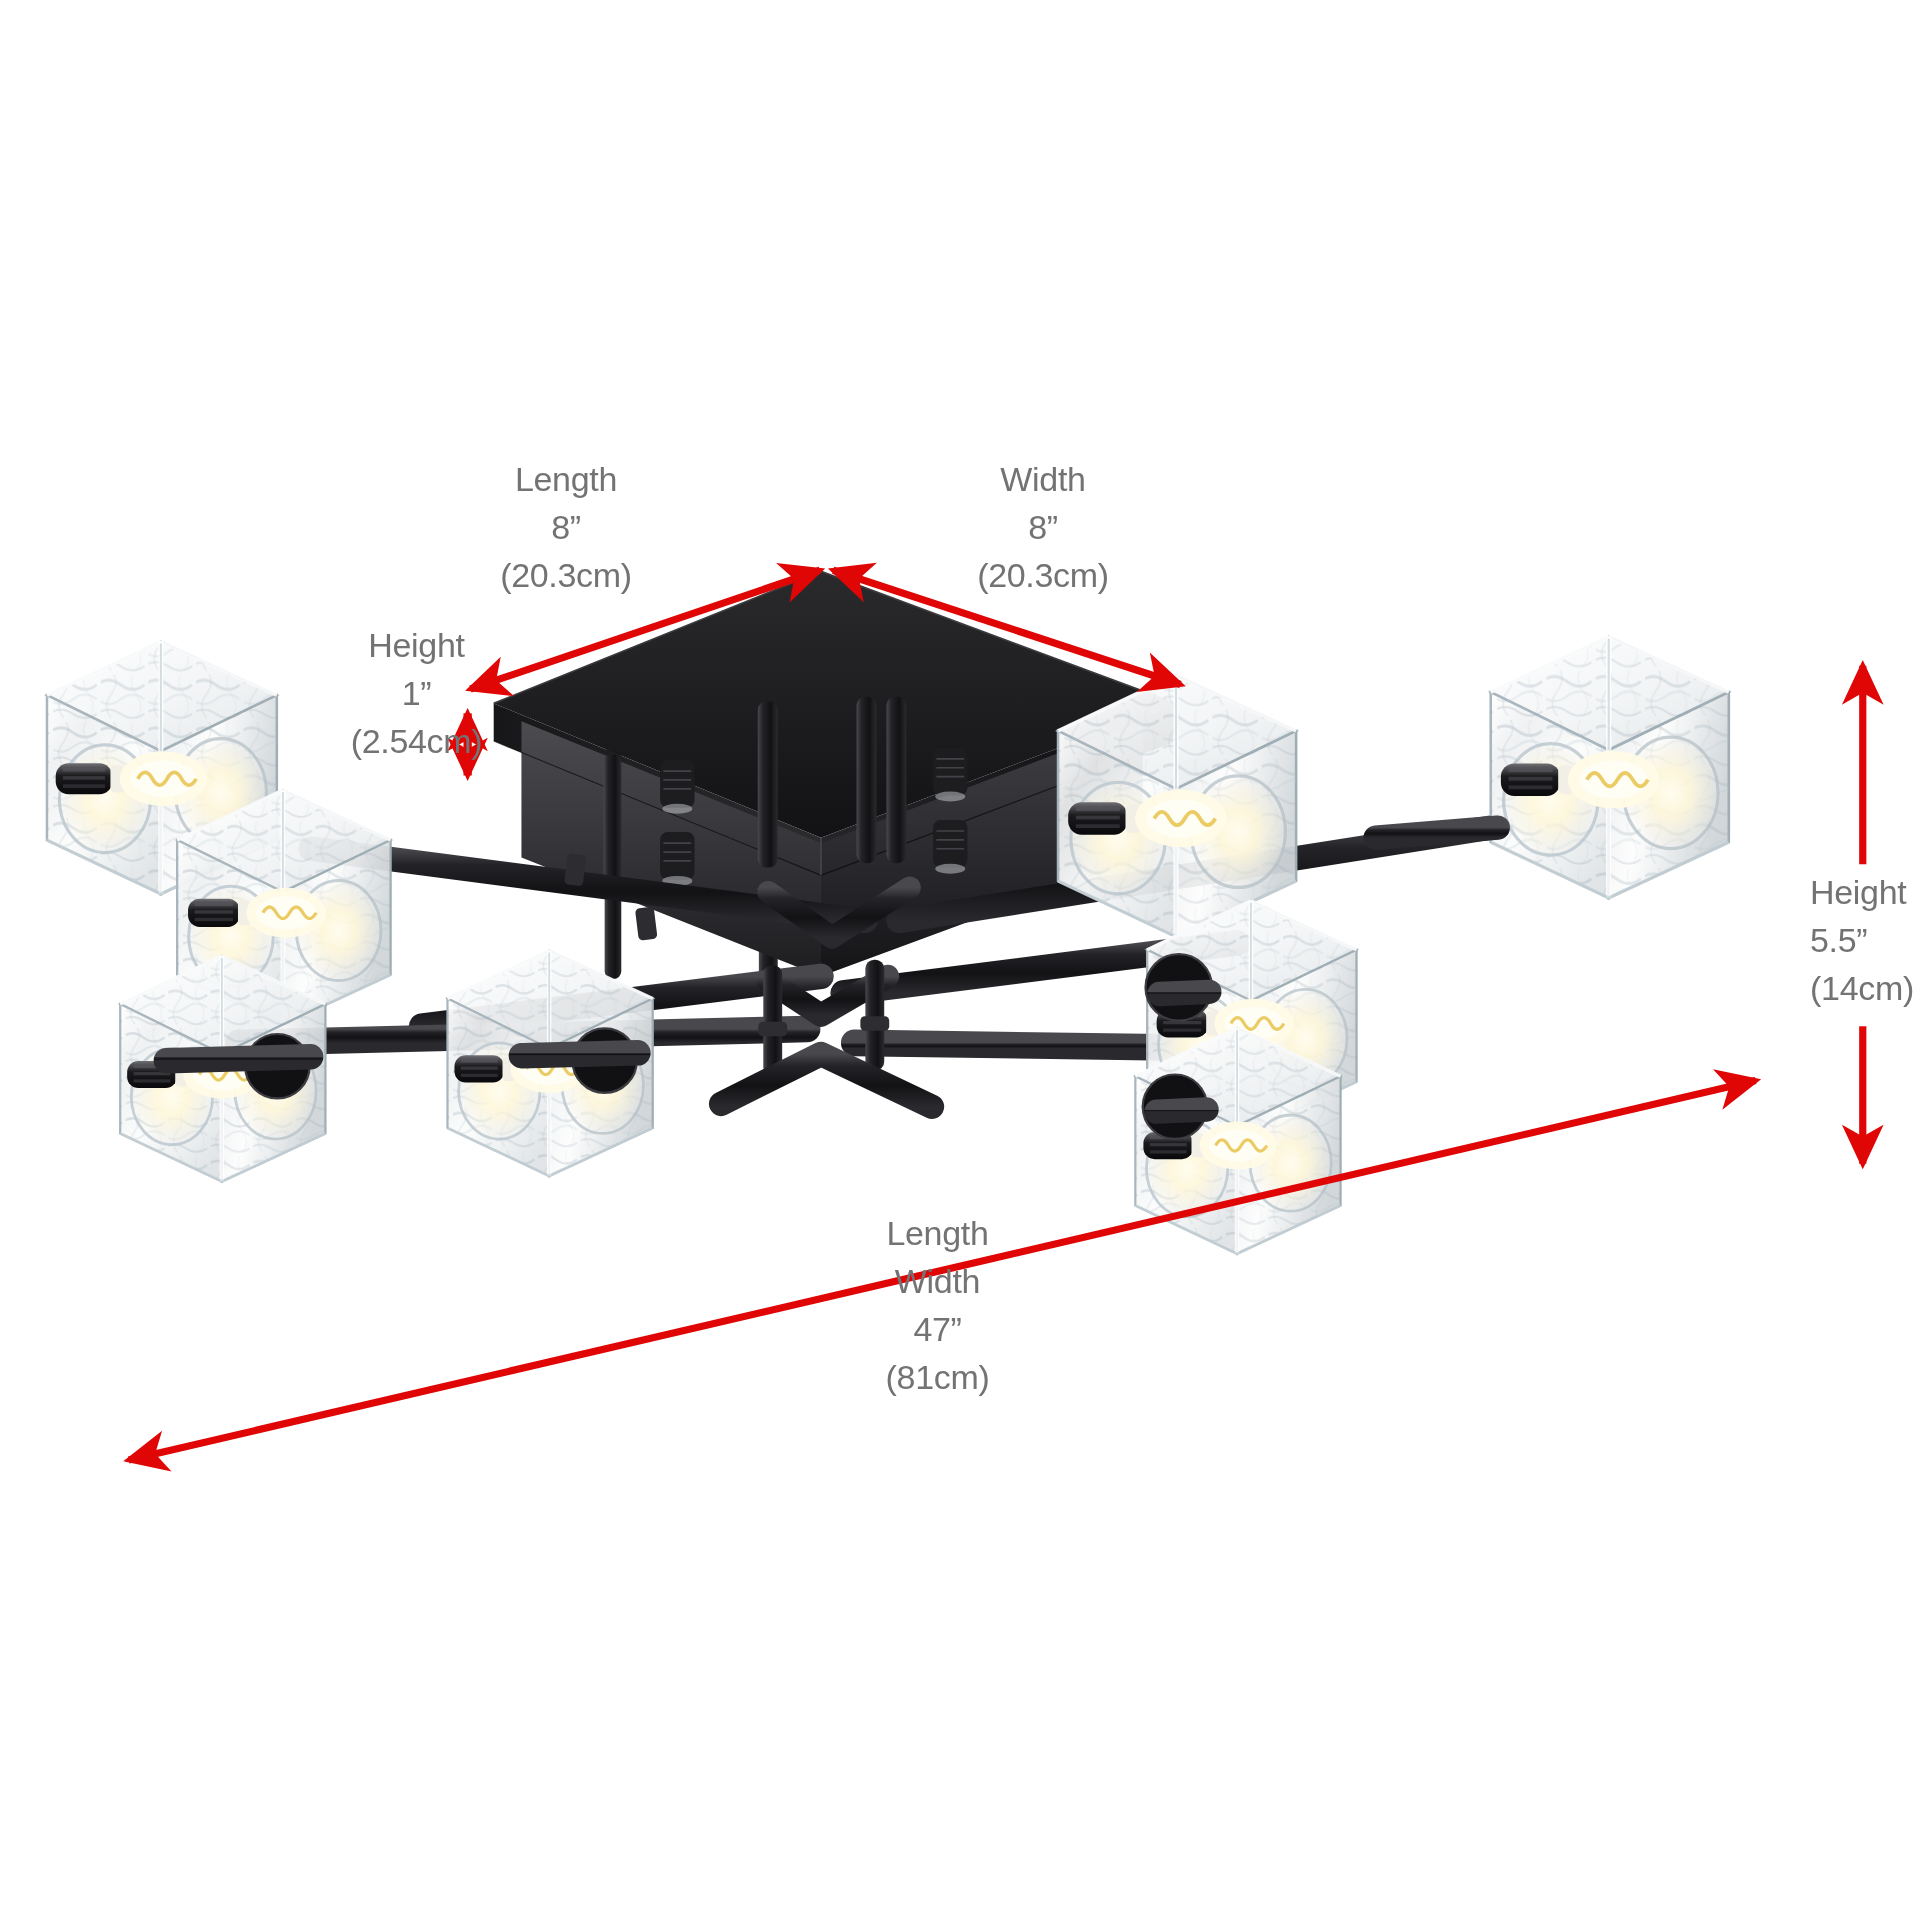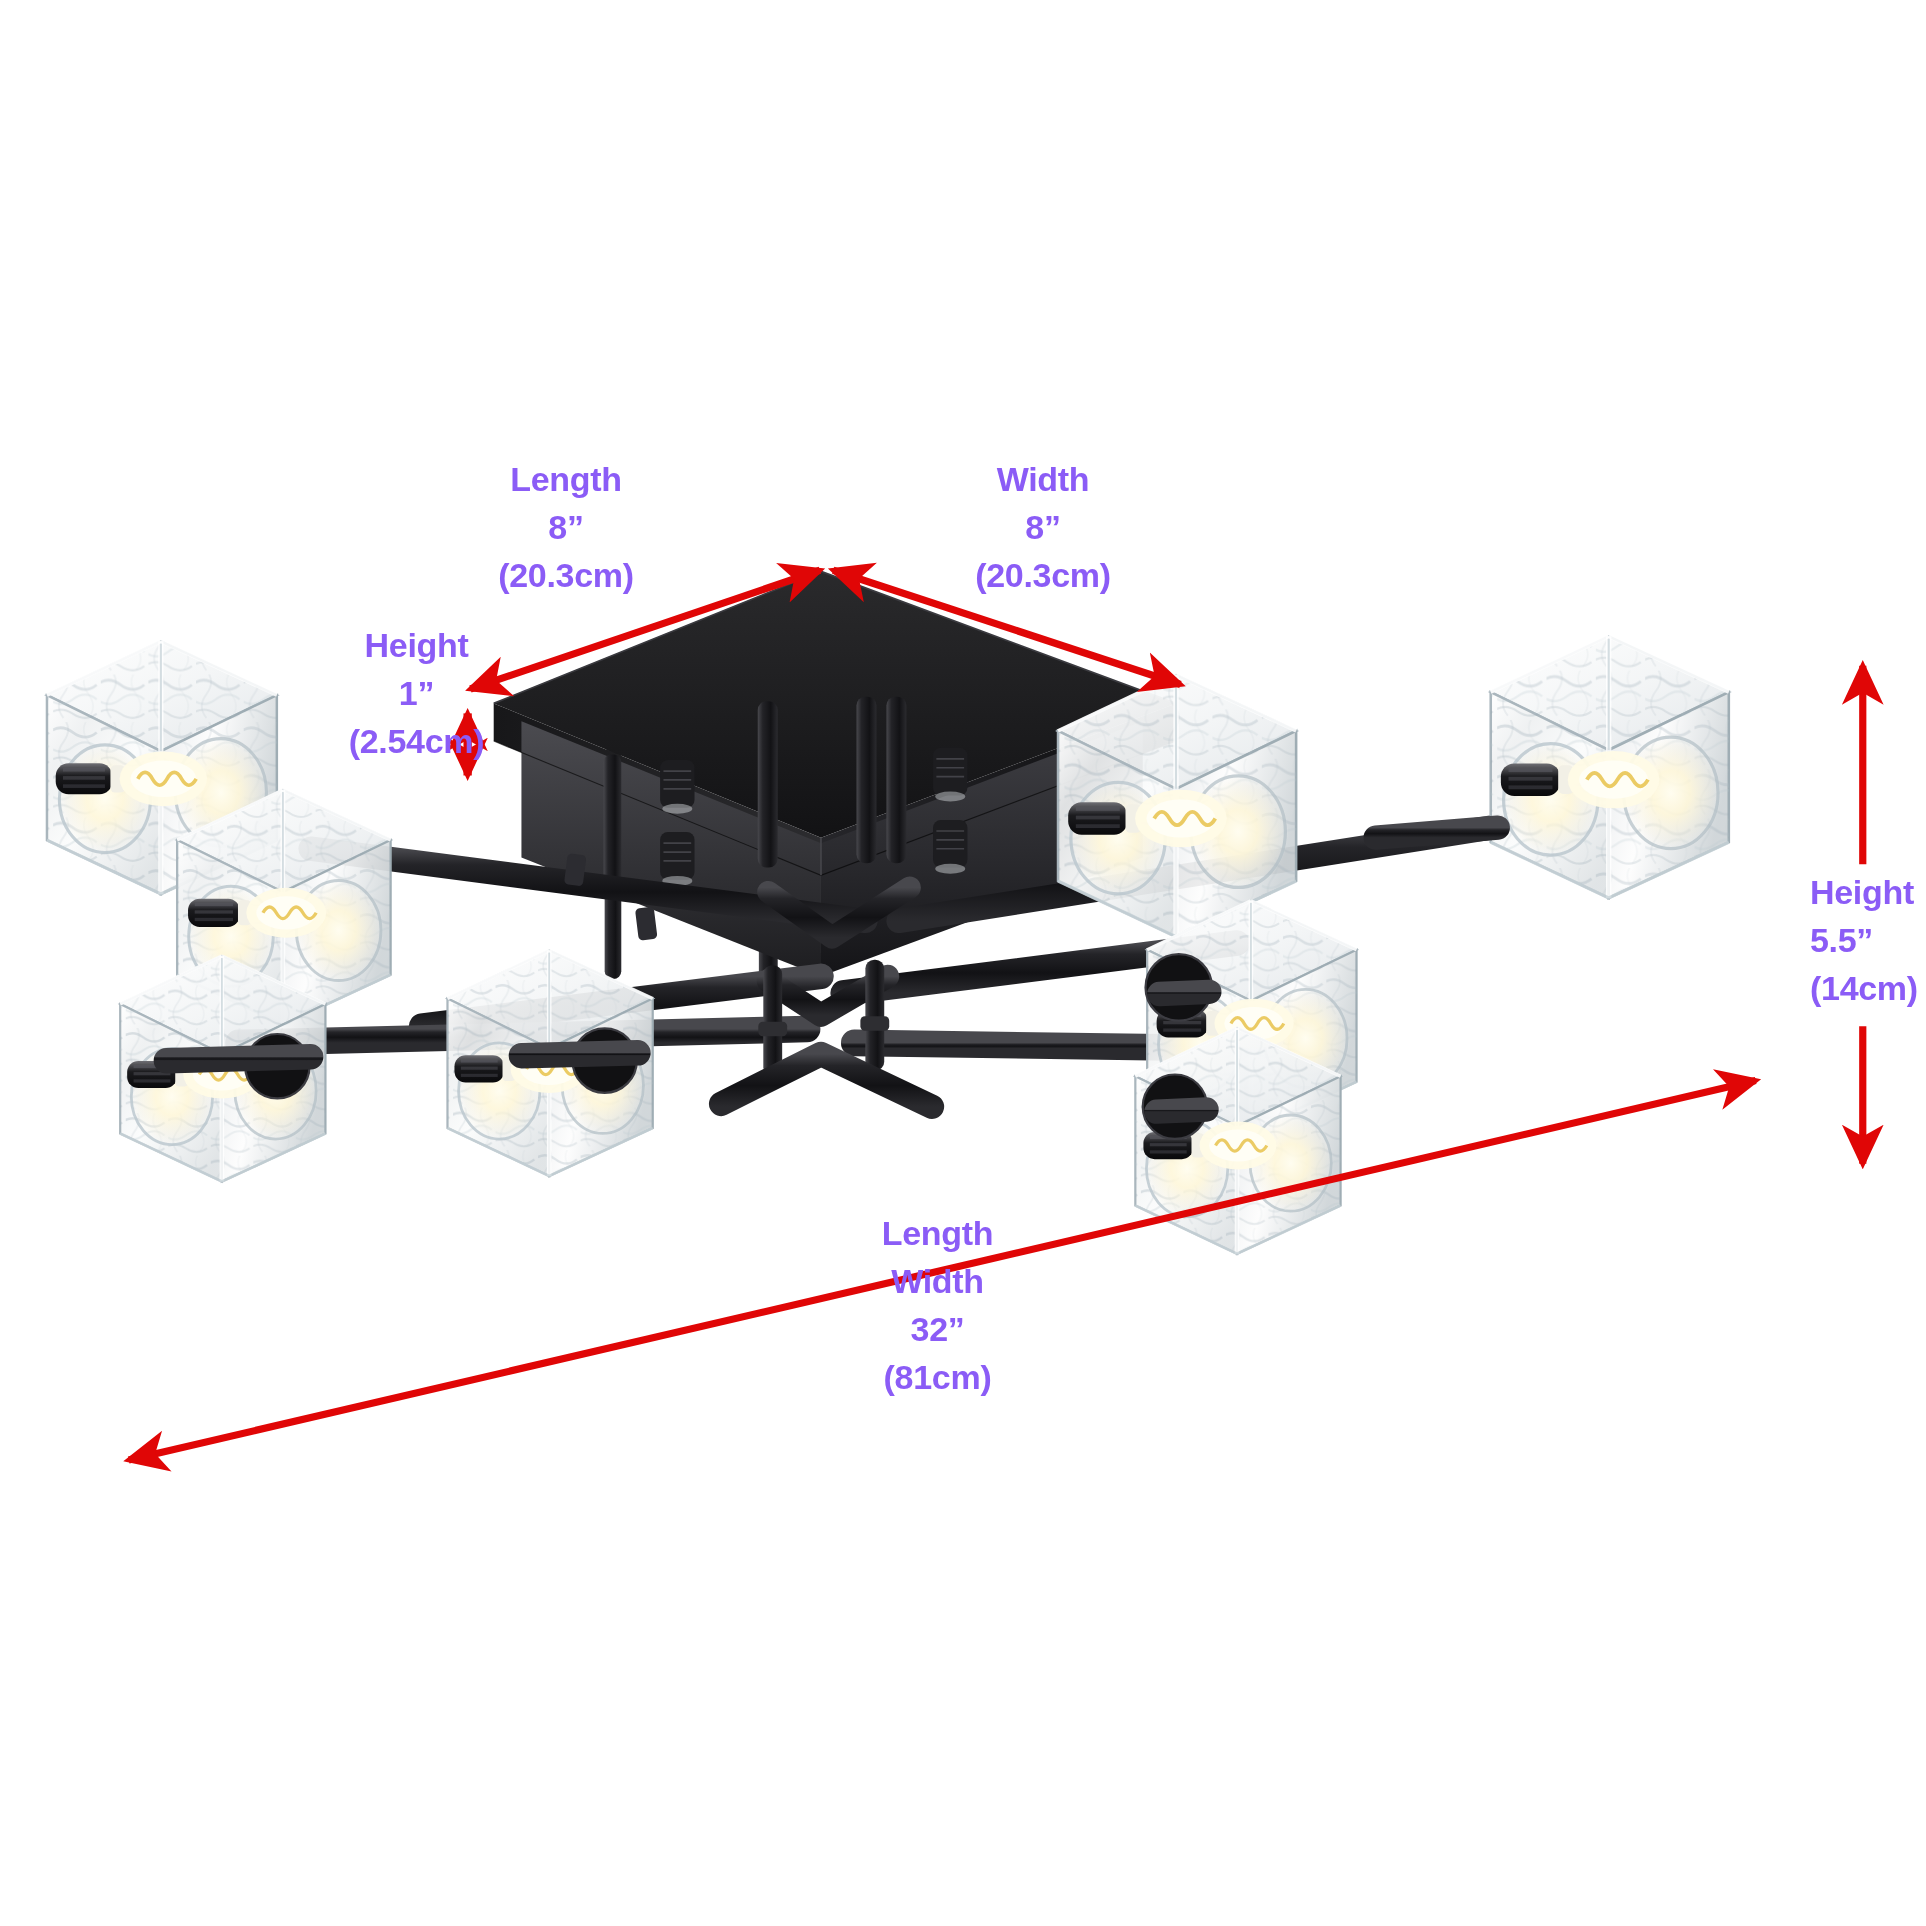--- a/index.html
+++ b/index.html
@@ -7,27 +7,27 @@
     width:1926px;height:1926px;
     font-family:"Liberation Sans", sans-serif;
     overflow:hidden;
     position:relative;
   }
   #stage{position:absolute;left:0;top:0;width:1926px;height:1926px;background:#fff;}
 
   
   .dim-label{
     position:absolute;
-    color:#8b5cf6;
+    color:#737373;
     font-family:"Liberation Sans", sans-serif;
     font-size:34px;
     line-height:48px;
     text-align:center;
     white-space:nowrap;
-    font-weight:700;
+    font-weight:400;
     letter-spacing:-0.3px;
   }
   .dim-label span{display:block;}
 
   #label-length-top{left:444px;top:455px;width:244px;}
   #label-width-top{left:921px;top:455px;width:244px;}
   #label-height-plate{left:300px;top:621px;width:233px;}
   #label-height-right{left:1810px;top:868px;width:233px;text-align:left;}
   #label-overall{left:821px;top:1209px;width:233px;}
 
@@ -340,18 +340,18 @@
 
   <div class="dim-label" id="label-height-right">
     <span>Height</span>
     <span>5.5”</span>
     <span>(14cm)</span>
   </div>
 
   <div class="dim-label" id="label-overall">
     <span>Length</span>
     <span>Width</span>
-    <span>32”</span>
+    <span>47”</span>
     <span>(81cm)</span>
   </div>
 
 </div>
 
 
 </body></html>

